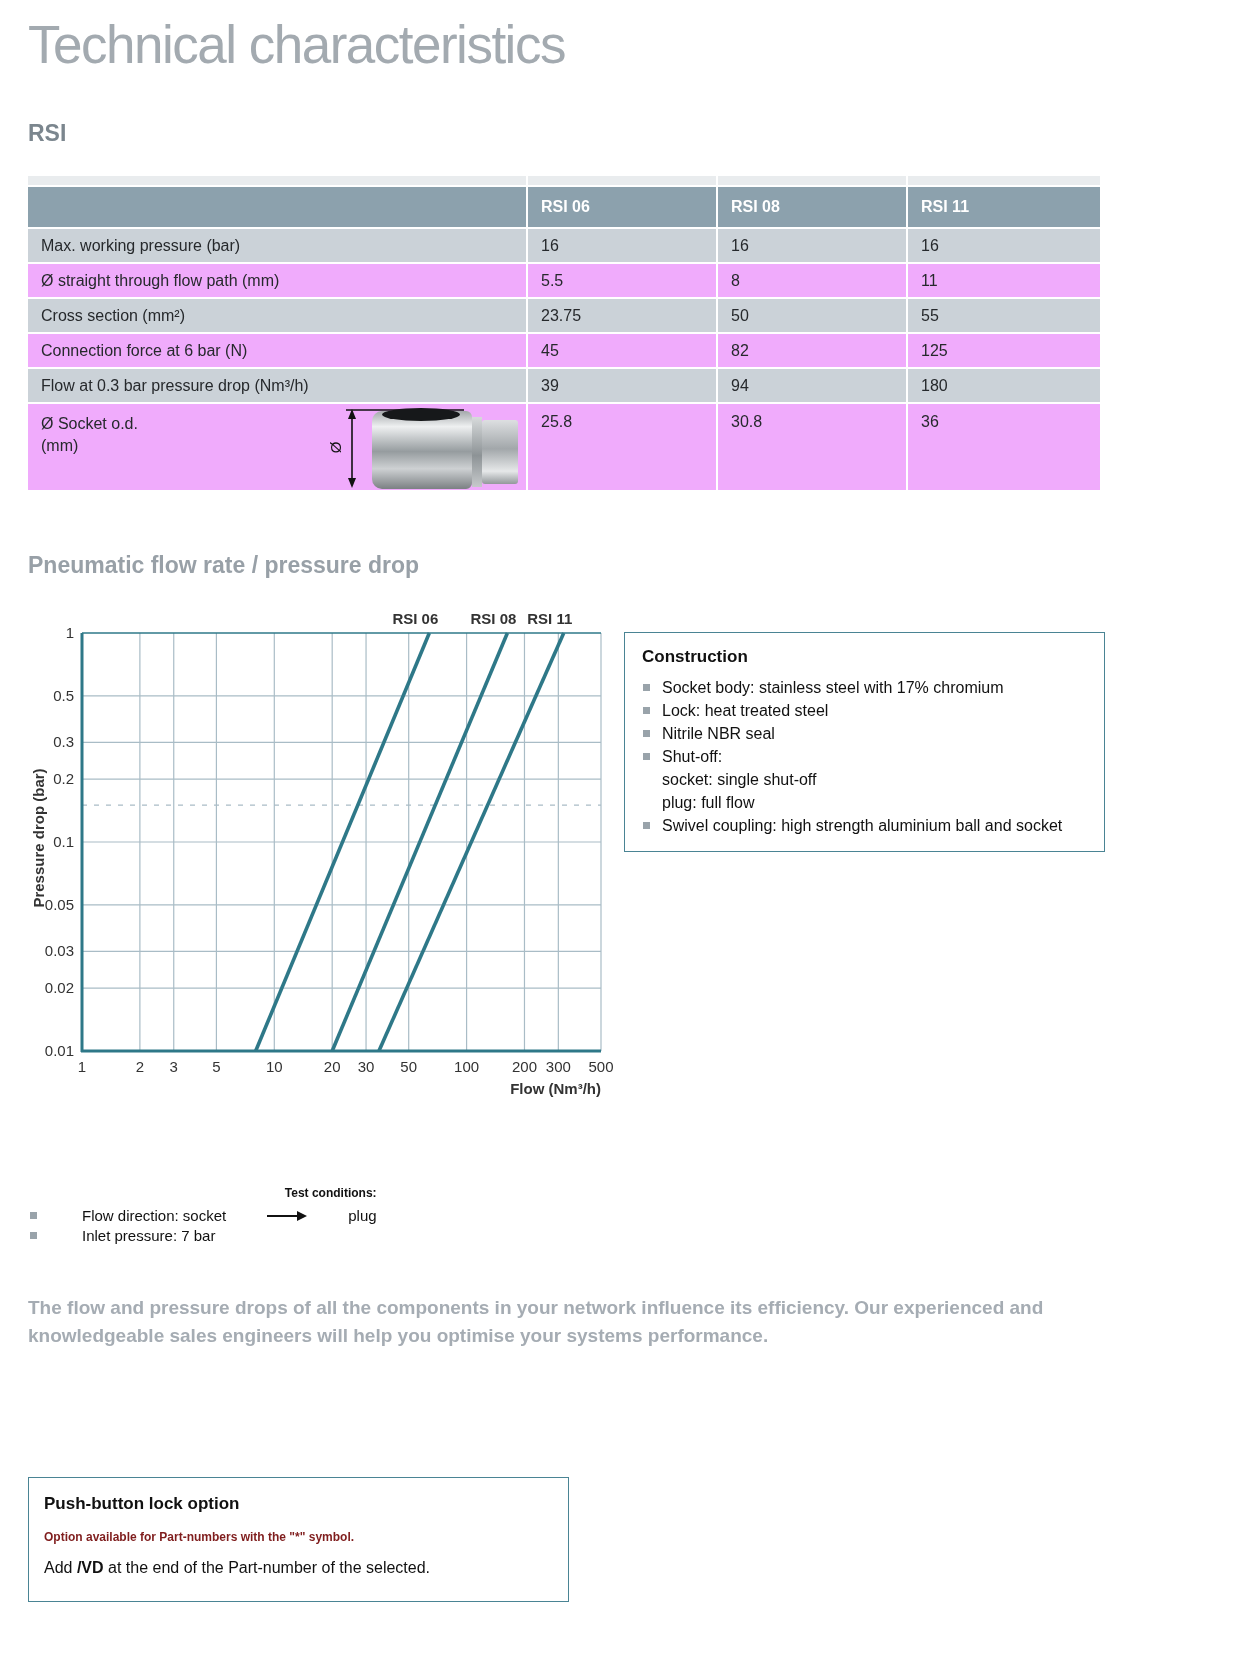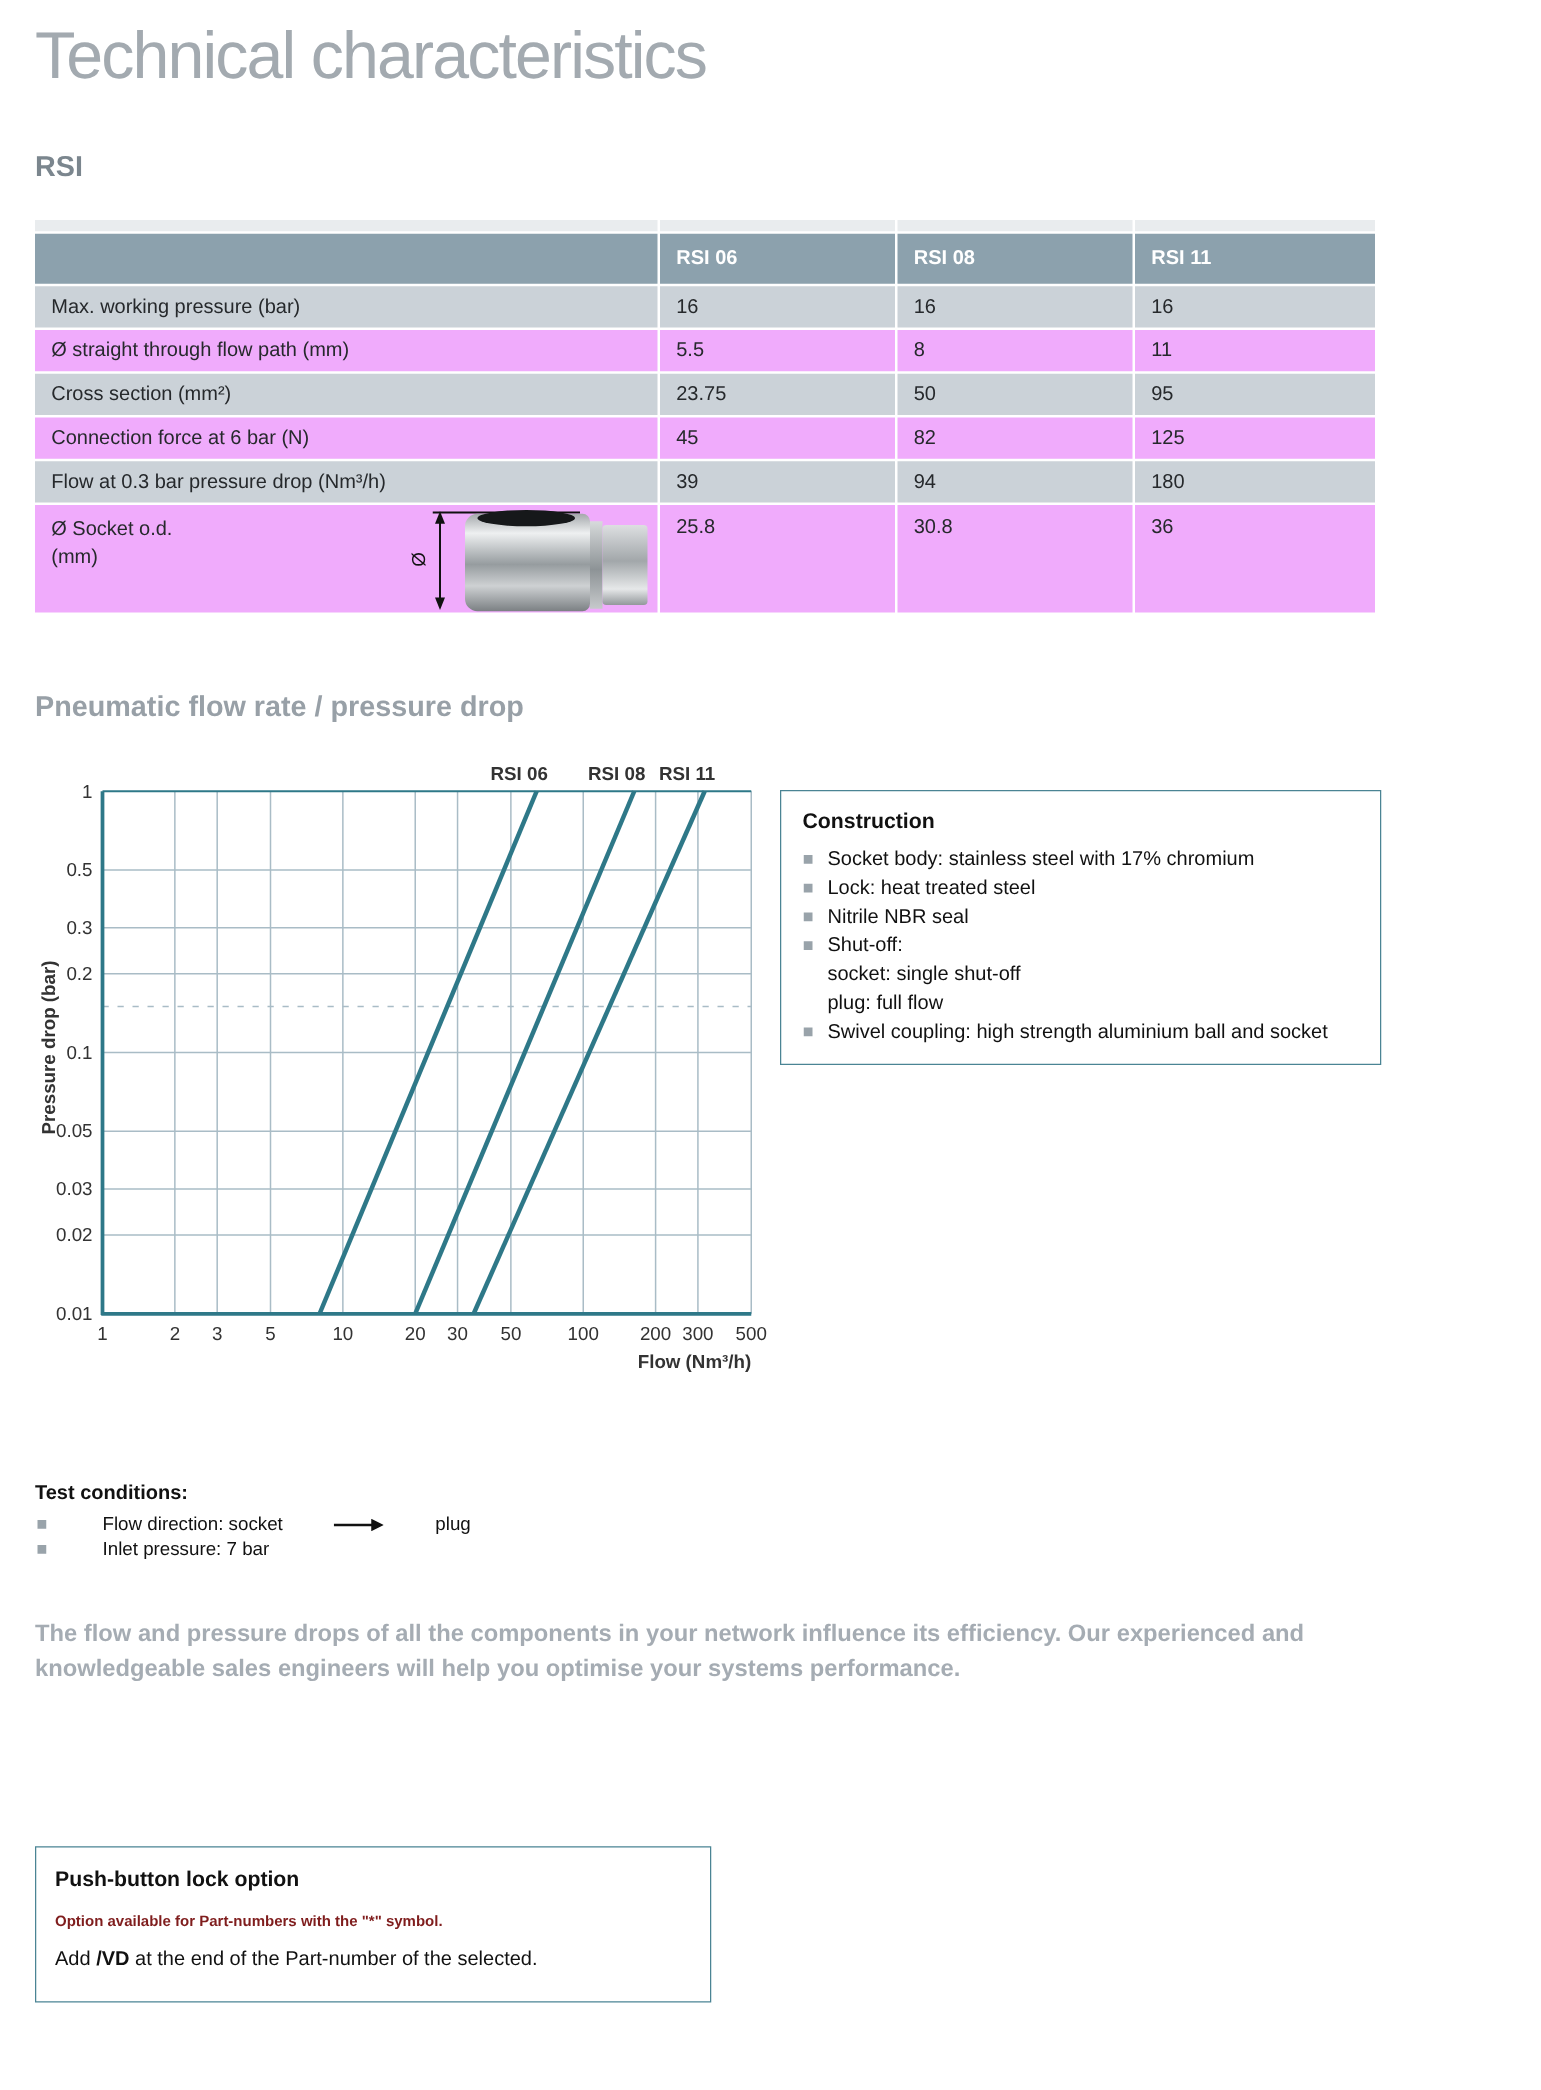--- a/index.html
+++ b/index.html
@@ -44,21 +44,21 @@
   
   .construction-box{position:absolute;left:624px;top:632px;width:481px;box-sizing:border-box;
                     border:1.5px solid #4a8494;background:#ffffff;padding:12px 15px 14px 15px;}
   .box-title{font-size:17px;font-weight:bold;color:#111;margin:2px 0 9px 2px;}
   .b-row{display:flex;font-size:16px;line-height:23px;color:#111;}
   .b-marker{width:7px;height:7px;background:#99a3aa;margin:8px 12px 0 3px;flex:none;}
   .b-text{flex:1;}
 
   
   .test-conditions{position:absolute;left:28px;top:1186px;}
-  .tc-title{font-size:16px;font-weight:bold;color:#111;margin:0 0 6px 0;}
+  .tc-title{font-size:12px;font-weight:bold;color:#111;margin:0 0 6px 0;text-align:right;}
   .tc-row{display:flex;align-items:center;font-size:15px;color:#111;line-height:20px;gap:34px;}
   .tc-marker{width:7px;height:7px;background:#99a3aa;margin:0 11px 0 2px;flex:none;align-self:flex-start;margin-top:6px;}
   .tc-arrow{margin:0 7px;}
 
   
   .note{position:absolute;left:28px;top:1294px;width:1080px;margin:0;
         font-size:19px;font-weight:bold;color:#a5acb3;line-height:28px;}
 
   
   .push-box{position:absolute;left:28px;top:1477px;width:541px;height:125px;box-sizing:border-box;
@@ -90,21 +90,21 @@
       <div class="cell body-dark r">16</div>
       <div class="cell body-dark r">16</div>
       <div class="cell body-dark r">16</div>
       <div class="cell body-light r">Ø straight through flow path (mm)</div>
       <div class="cell body-light r">5.5</div>
       <div class="cell body-light r">8</div>
       <div class="cell body-light r">11</div>
       <div class="cell body-dark r">Cross section (mm²)</div>
       <div class="cell body-dark r">23.75</div>
       <div class="cell body-dark r">50</div>
-      <div class="cell body-dark r">95</div>
+      <div class="cell body-dark r">55</div>
       <div class="cell body-light r">Connection force at 6 bar (N)</div>
       <div class="cell body-light r">45</div>
       <div class="cell body-light r">82</div>
       <div class="cell body-light r">125</div>
       <div class="cell body-dark r">Flow at 0.3 bar pressure drop (Nm³/h)</div>
       <div class="cell body-dark r">39</div>
       <div class="cell body-dark r">94</div>
       <div class="cell body-dark r">180</div>
       <div class="cell body-light last">
         <div class="label-lines">

